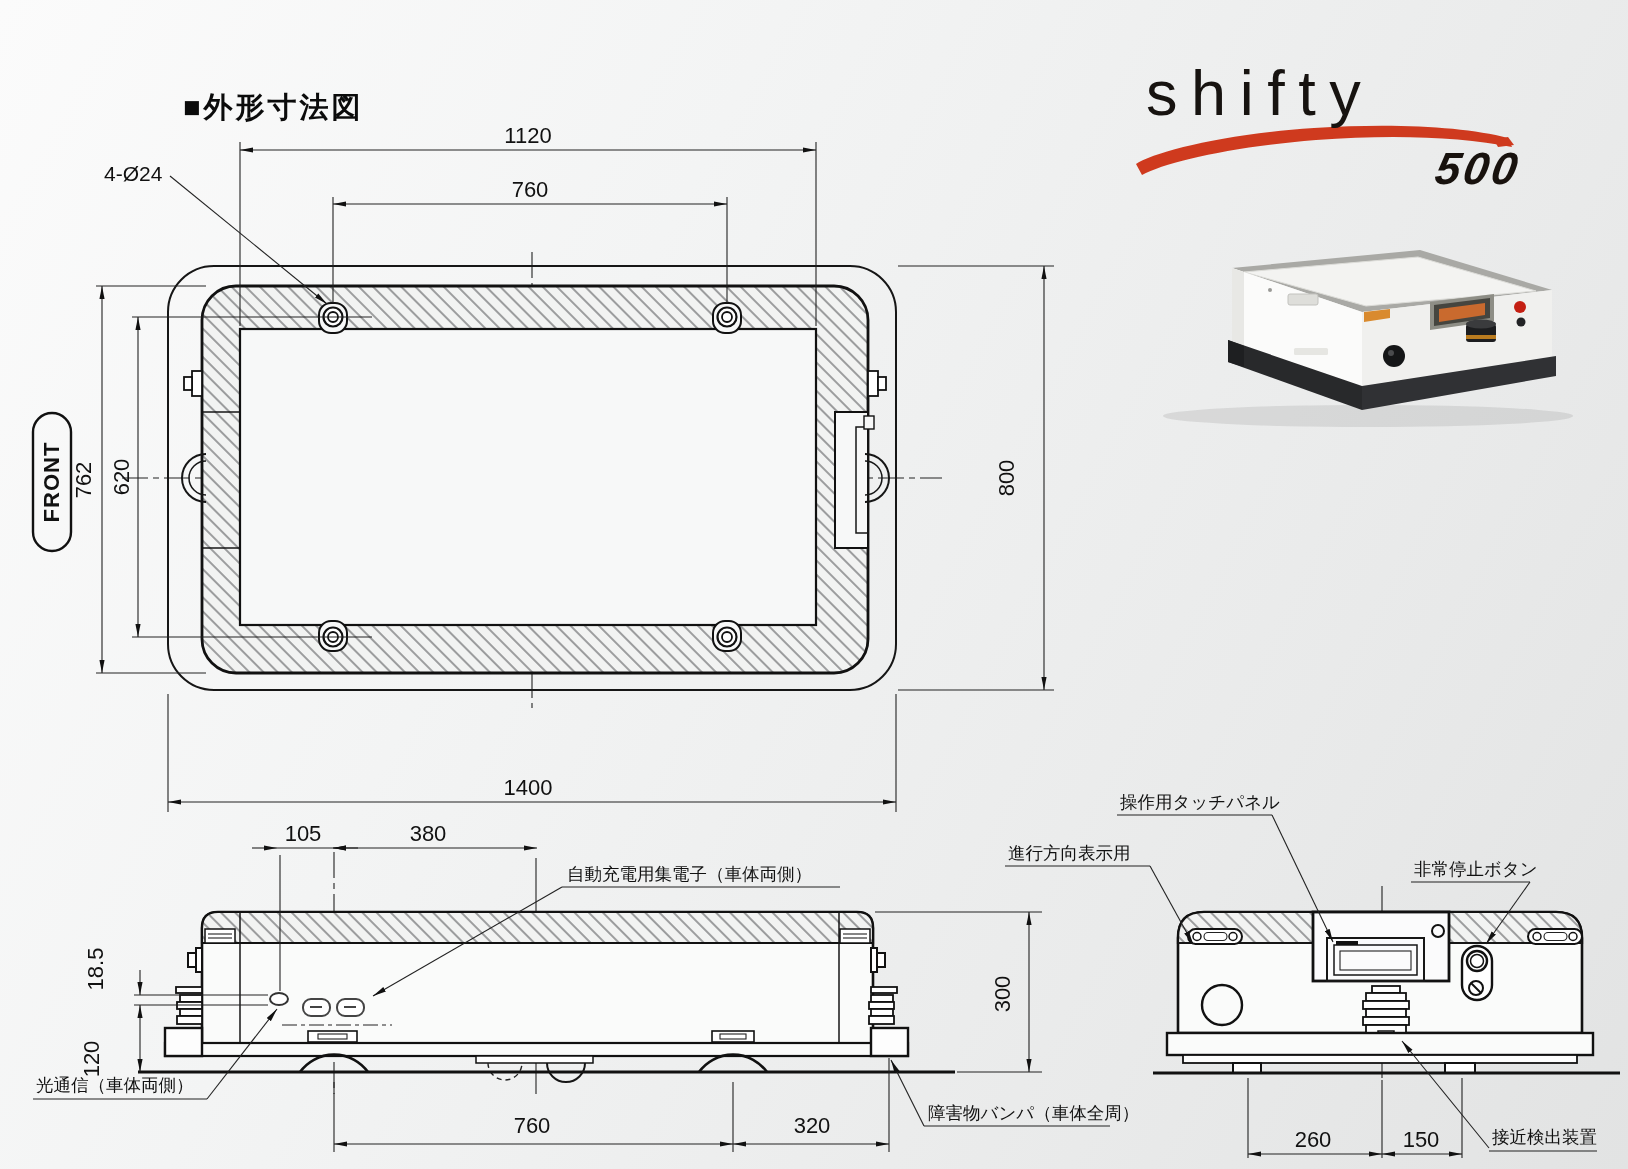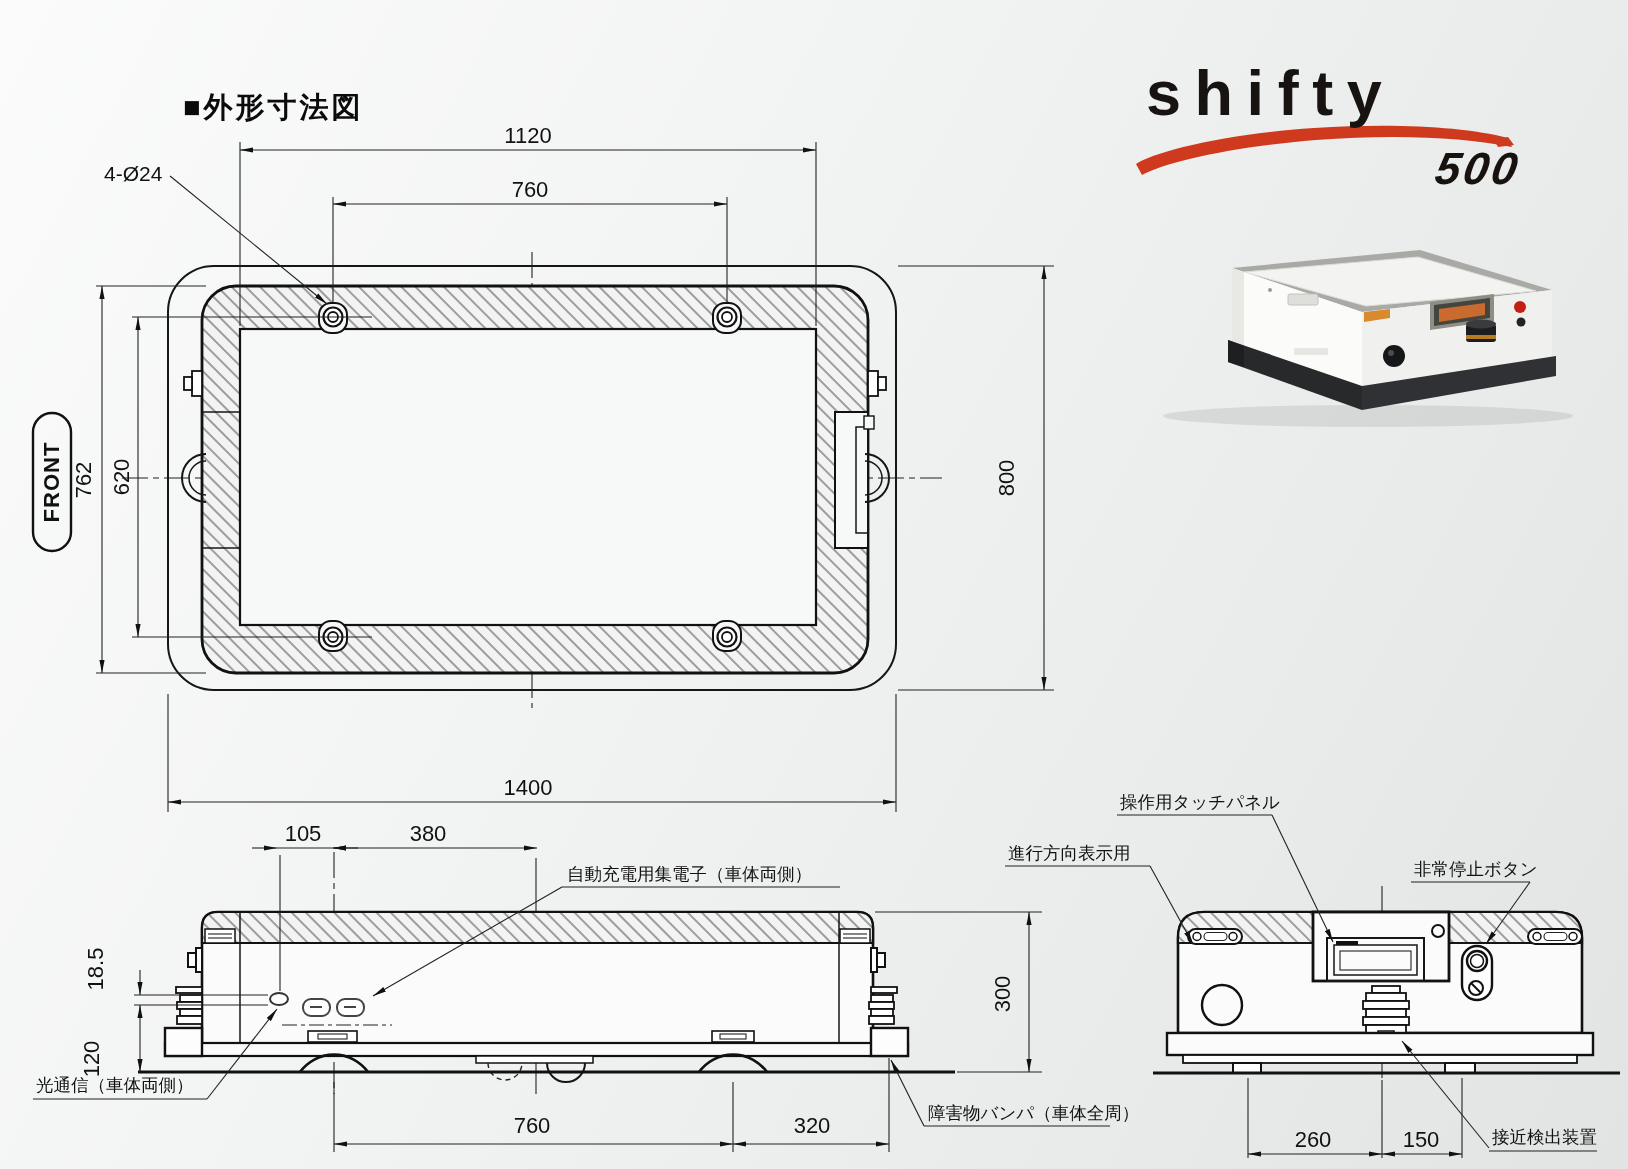--- a/index.html
+++ b/index.html
@@ -16,21 +16,21 @@
   .med{stroke:#161616;stroke-width:2;fill:none;}
   .med2{stroke:#161616;stroke-width:1.5;fill:none;}
   .thin{stroke:#222;stroke-width:1.1;fill:none;}
   .cl{stroke:#222;stroke-width:1.1;fill:none;stroke-dasharray:26 5 6 5;}
   .cl2{stroke:#222;stroke-width:1.1;fill:none;stroke-dasharray:15 4 4 4;}
   .dsh{stroke:#222;stroke-width:1.4;fill:none;stroke-dasharray:5 4;}
   .bfill{fill:#fafbfa;}
   
   .title{position:absolute;left:183px;top:44px;font-size:29px;font-weight:700;color:#0b0b0b;letter-spacing:3px;margin-top:44px;}
   .logo{position:absolute;left:1126px;top:48px;width:404px;height:164px;}
-  .logo .brand{position:absolute;left:20px;top:14px;font-size:63px;font-weight:bold;color:#171310;letter-spacing:0.215em;line-height:1;}
+  .logo .brand{position:absolute;left:20px;top:14px;font-size:63px;font-weight:normal;color:#171310;letter-spacing:0.215em;line-height:1;}
   .logo .brush{position:absolute;left:0;top:0;width:404px;height:164px;}
   .logo .model{position:absolute;right:10px;top:98px;font-size:45px;font-weight:bold;font-style:italic;color:#18120e;transform:skewX(-10deg);letter-spacing:3px;line-height:1;}
   .photo{position:absolute;left:1128px;top:236px;width:448px;height:200px;}
 </style>
 </head>
 <body>
 
 <svg class="sheet" viewBox="0 0 1628 1169" xmlns="http://www.w3.org/2000/svg">
   <defs>
     <marker id="ae" viewBox="0 0 14 6" refX="13.4" refY="3" markerWidth="14" markerHeight="6" orient="auto-start-reverse" markerUnits="userSpaceOnUse">

